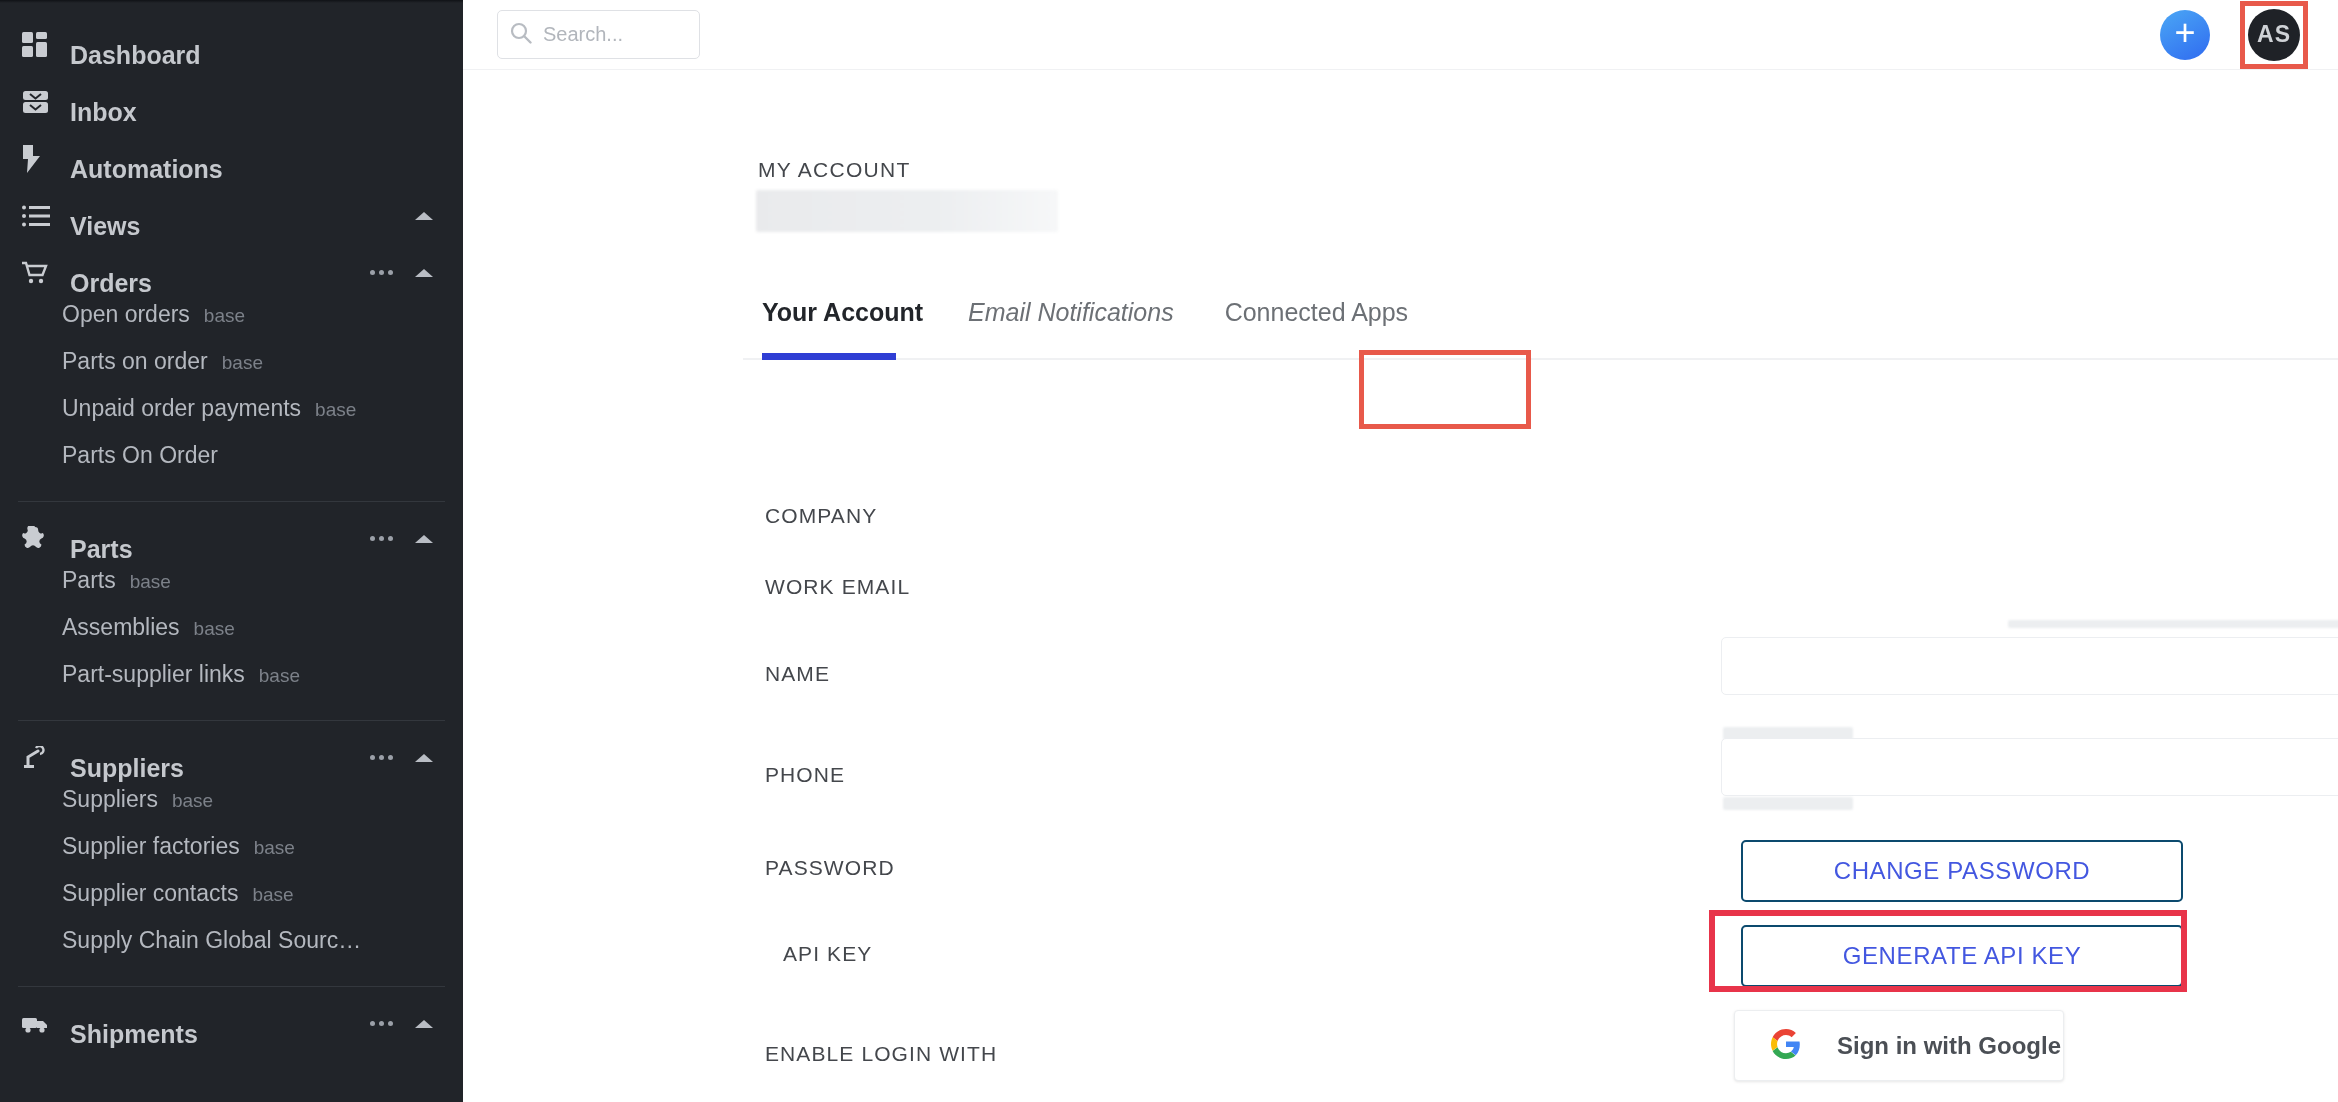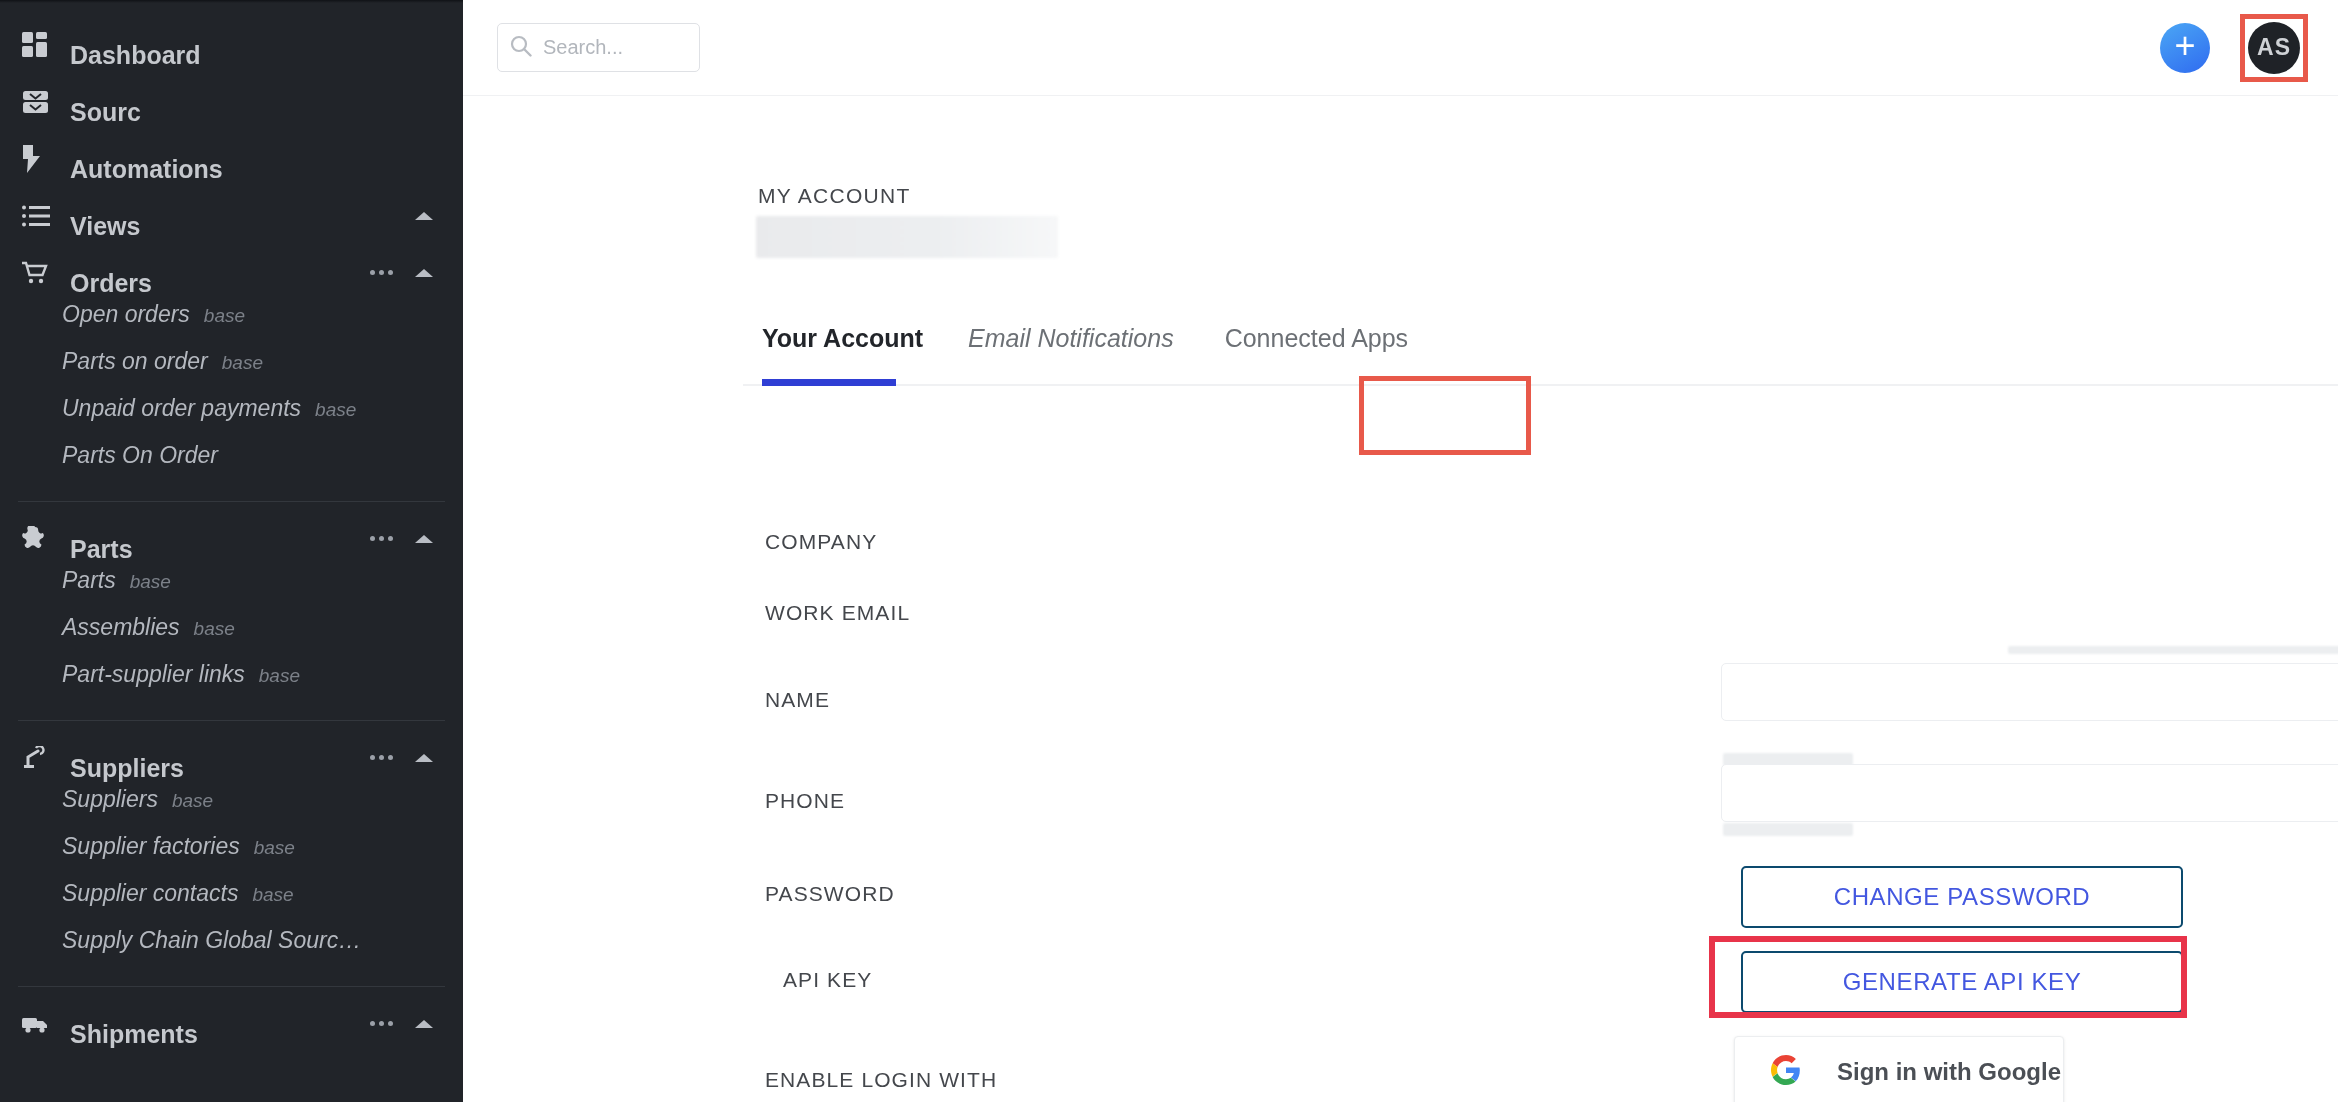--- a/index.html
+++ b/index.html
@@ -73,21 +73,20 @@
   }
   .section-divider {
     height: 1px; background: #33373d;
     margin: 12px 18px 8px 18px;
   }
   .sub-item {
     height: 47px;
     display: flex; align-items: baseline;
     padding-left: 62px;
     cursor: pointer;
-    font-style: italic;
   }
   .sub-label {
     color: #b4b8bf;
     font-size: 23px;
     font-weight: 400;
     white-space: nowrap;
   }
   .sub-badge {
     color: #7c8189;
     font-size: 19px;
@@ -96,21 +95,21 @@
 
   
   #main {
     flex: 1 1 auto;
     height: 1102px;
     position: relative;
     background: #ffffff;
     overflow: hidden;
   }
   #topbar {
-    height: 96px;
+    height: 70px;
     display: flex; align-items: center;
     padding: 0 30px 0 34px;
     background: #ffffff;
     border-bottom: 1px solid #f0f1f3;
     position: relative;
   }
   #search-box {
     width: 203px; height: 49px;
     border: 1px solid #dfe1e5;
     border-radius: 5px;
@@ -288,21 +287,21 @@
 
       <div class="nav-item">
         <span class="nav-icon">
           <svg width="27" height="26" viewBox="0 0 27 26">
             <rect x="1" y="2" width="25" height="9" rx="2.5" fill="#c9ccd1"></rect>
             <rect x="1" y="13" width="25" height="11" rx="2.5" fill="#c9ccd1"></rect>
             <path d="M8 5 L13.5 9.5 L19 5" fill="none" stroke="#212429" stroke-width="2"></path>
             <path d="M8 16 L13.5 20.5 L19 16" fill="none" stroke="#212429" stroke-width="2"></path>
           </svg>
         </span>
-        <span class="nav-label">Sourc</span>
+        <span class="nav-label">Inbox</span>
       </div>
 
       <div class="nav-item">
         <span class="nav-icon">
           <svg width="20" height="28" viewBox="0 0 20 28">
             <path d="M11 0 L1 0 L1 14 L6 14 L5 28 L18 11 L11 11 Z" fill="#c9ccd1"></path>
           </svg>
         </span>
         <span class="nav-label">Automations</span>
       </div>

